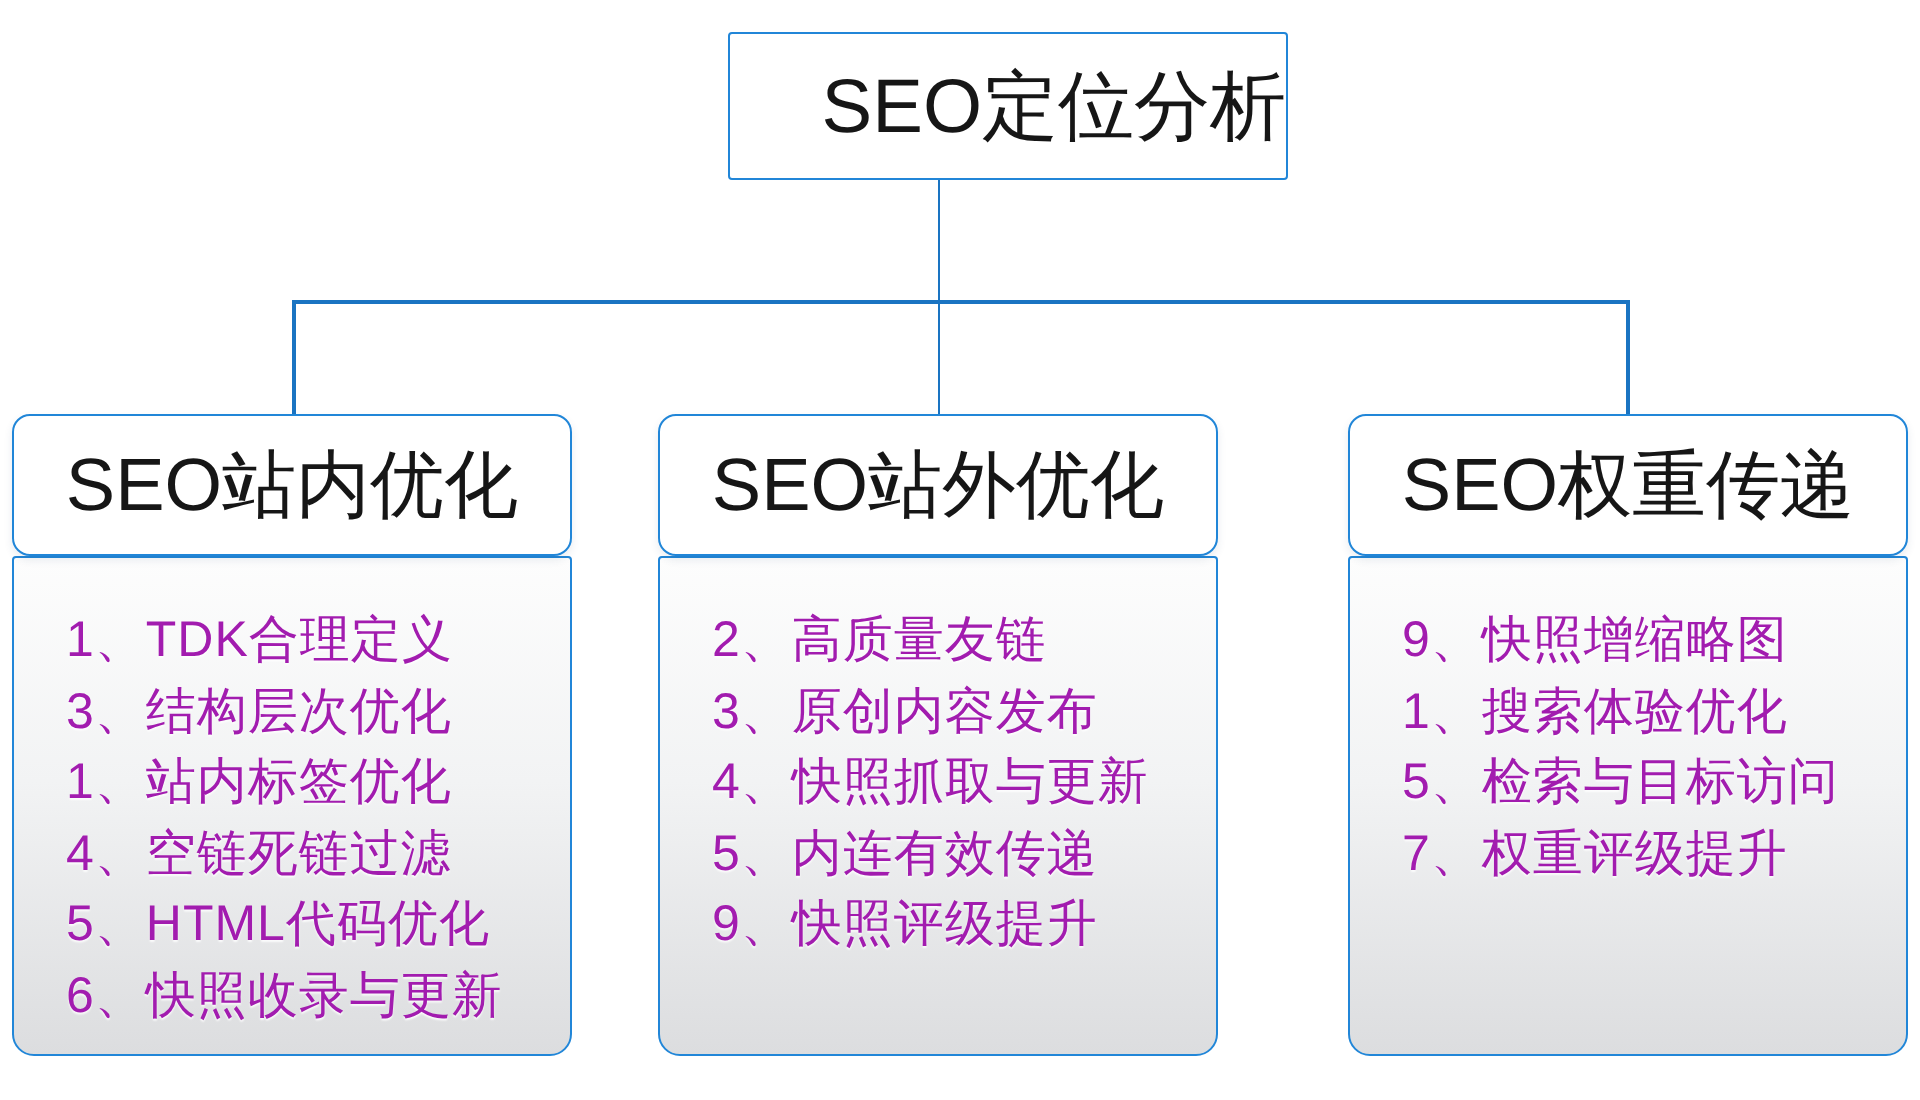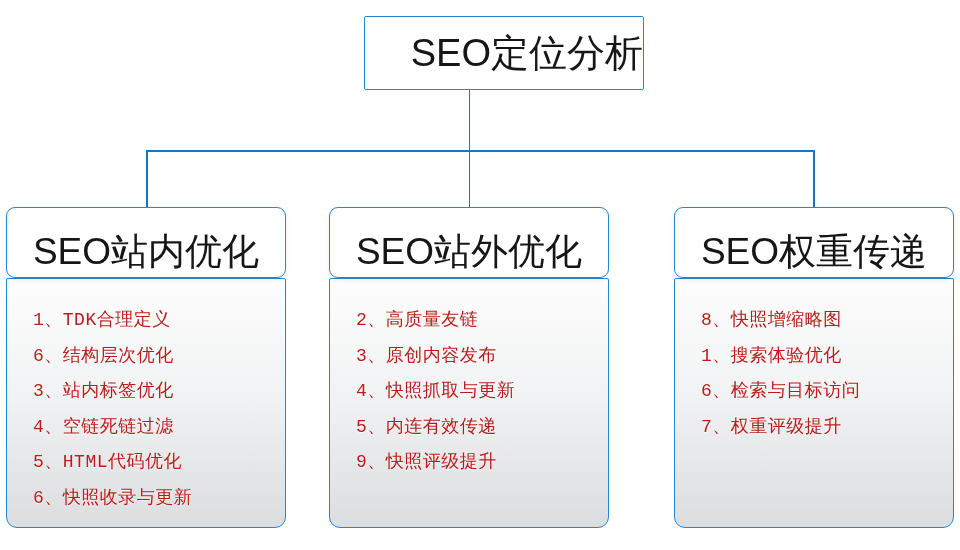--- a/index.html
+++ b/index.html
@@ -50,40 +50,39 @@
     z-index: 1;
   }
 
   .branch-header {
     position: absolute;
     left: 0; top: 0; width: 280px; height: 71px;
     background: #ffffff;
     border: 1.5px solid #2186d8;
     border-radius: 9px;
     box-shadow: 0 2px 4px rgba(40, 70, 110, 0.10);
-    display: flex; align-items: flex-end; justify-content: center;
+    display: flex; align-items: center; justify-content: center;
     font-size: 37px; color: #161616;
     white-space: nowrap;
     z-index: 2;
   }
 
   .items {
     position: absolute;
     left: 0; top: 71px; width: 280px; height: 250px;
     padding: 25px 8px 0 27px;
     z-index: 2;
   }
   .item {
-    font-size: 18px;
+    font-size: 25px;
     line-height: 35.5px;
-    color: #b91c1c;
+    color: #a21caf;
     text-shadow: 0 1px 1px rgba(255,255,255,0.85);
     white-space: nowrap;
     letter-spacing: 0.5px;
-    font-family: Liberation Mono, monospace;
   }
 </style>
 </head>
 <body>
 
 <div class="stage">
 
   <div class="line v" id="trunk"></div>
   <div class="line h" id="crossbar"></div>
   <div class="line v" id="drop-left"></div>
@@ -94,22 +93,22 @@
     <span>SEO定位分析</span>
   </div>
 
   <div class="column" id="col-0">
     <div class="panel"></div>
     <div class="branch-header">
       <span>SEO站内优化</span>
     </div>
     <div class="items">
       <div class="item">1、TDK合理定义</div>
-      <div class="item">6、结构层次优化</div>
-      <div class="item">3、站内标签优化</div>
+      <div class="item">3、结构层次优化</div>
+      <div class="item">1、站内标签优化</div>
       <div class="item">4、空链死链过滤</div>
       <div class="item">5、HTML代码优化</div>
       <div class="item">6、快照收录与更新</div>
     </div>
   </div>
 
   <div class="column" id="col-1">
     <div class="panel"></div>
     <div class="branch-header">
       <span>SEO站外优化</span>
@@ -122,20 +121,20 @@
       <div class="item">9、快照评级提升</div>
     </div>
   </div>
 
   <div class="column" id="col-2">
     <div class="panel"></div>
     <div class="branch-header">
       <span>SEO权重传递</span>
     </div>
     <div class="items">
-      <div class="item">8、快照增缩略图</div>
+      <div class="item">9、快照增缩略图</div>
       <div class="item">1、搜索体验优化</div>
-      <div class="item">6、检索与目标访问</div>
+      <div class="item">5、检索与目标访问</div>
       <div class="item">7、权重评级提升</div>
     </div>
   </div>
 
 </div>
 
 </body></html>

